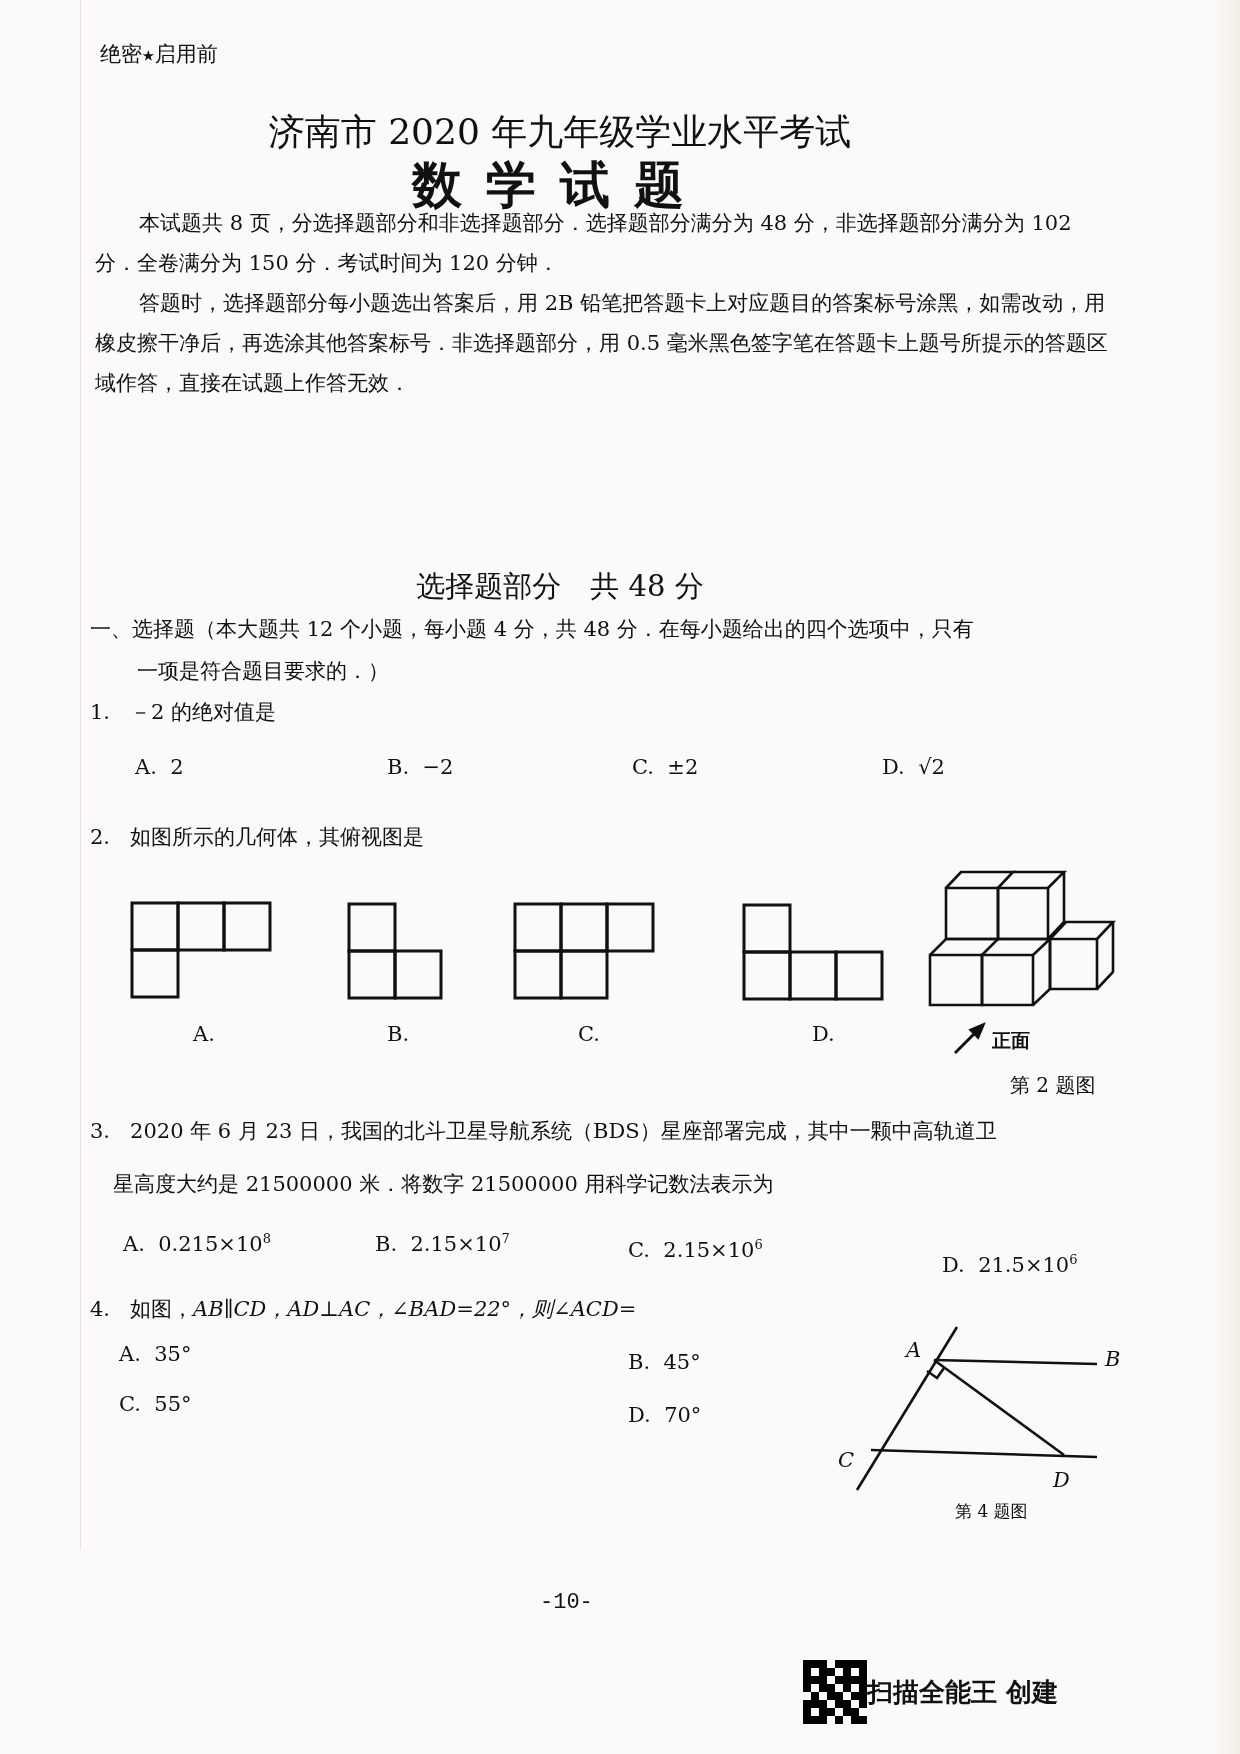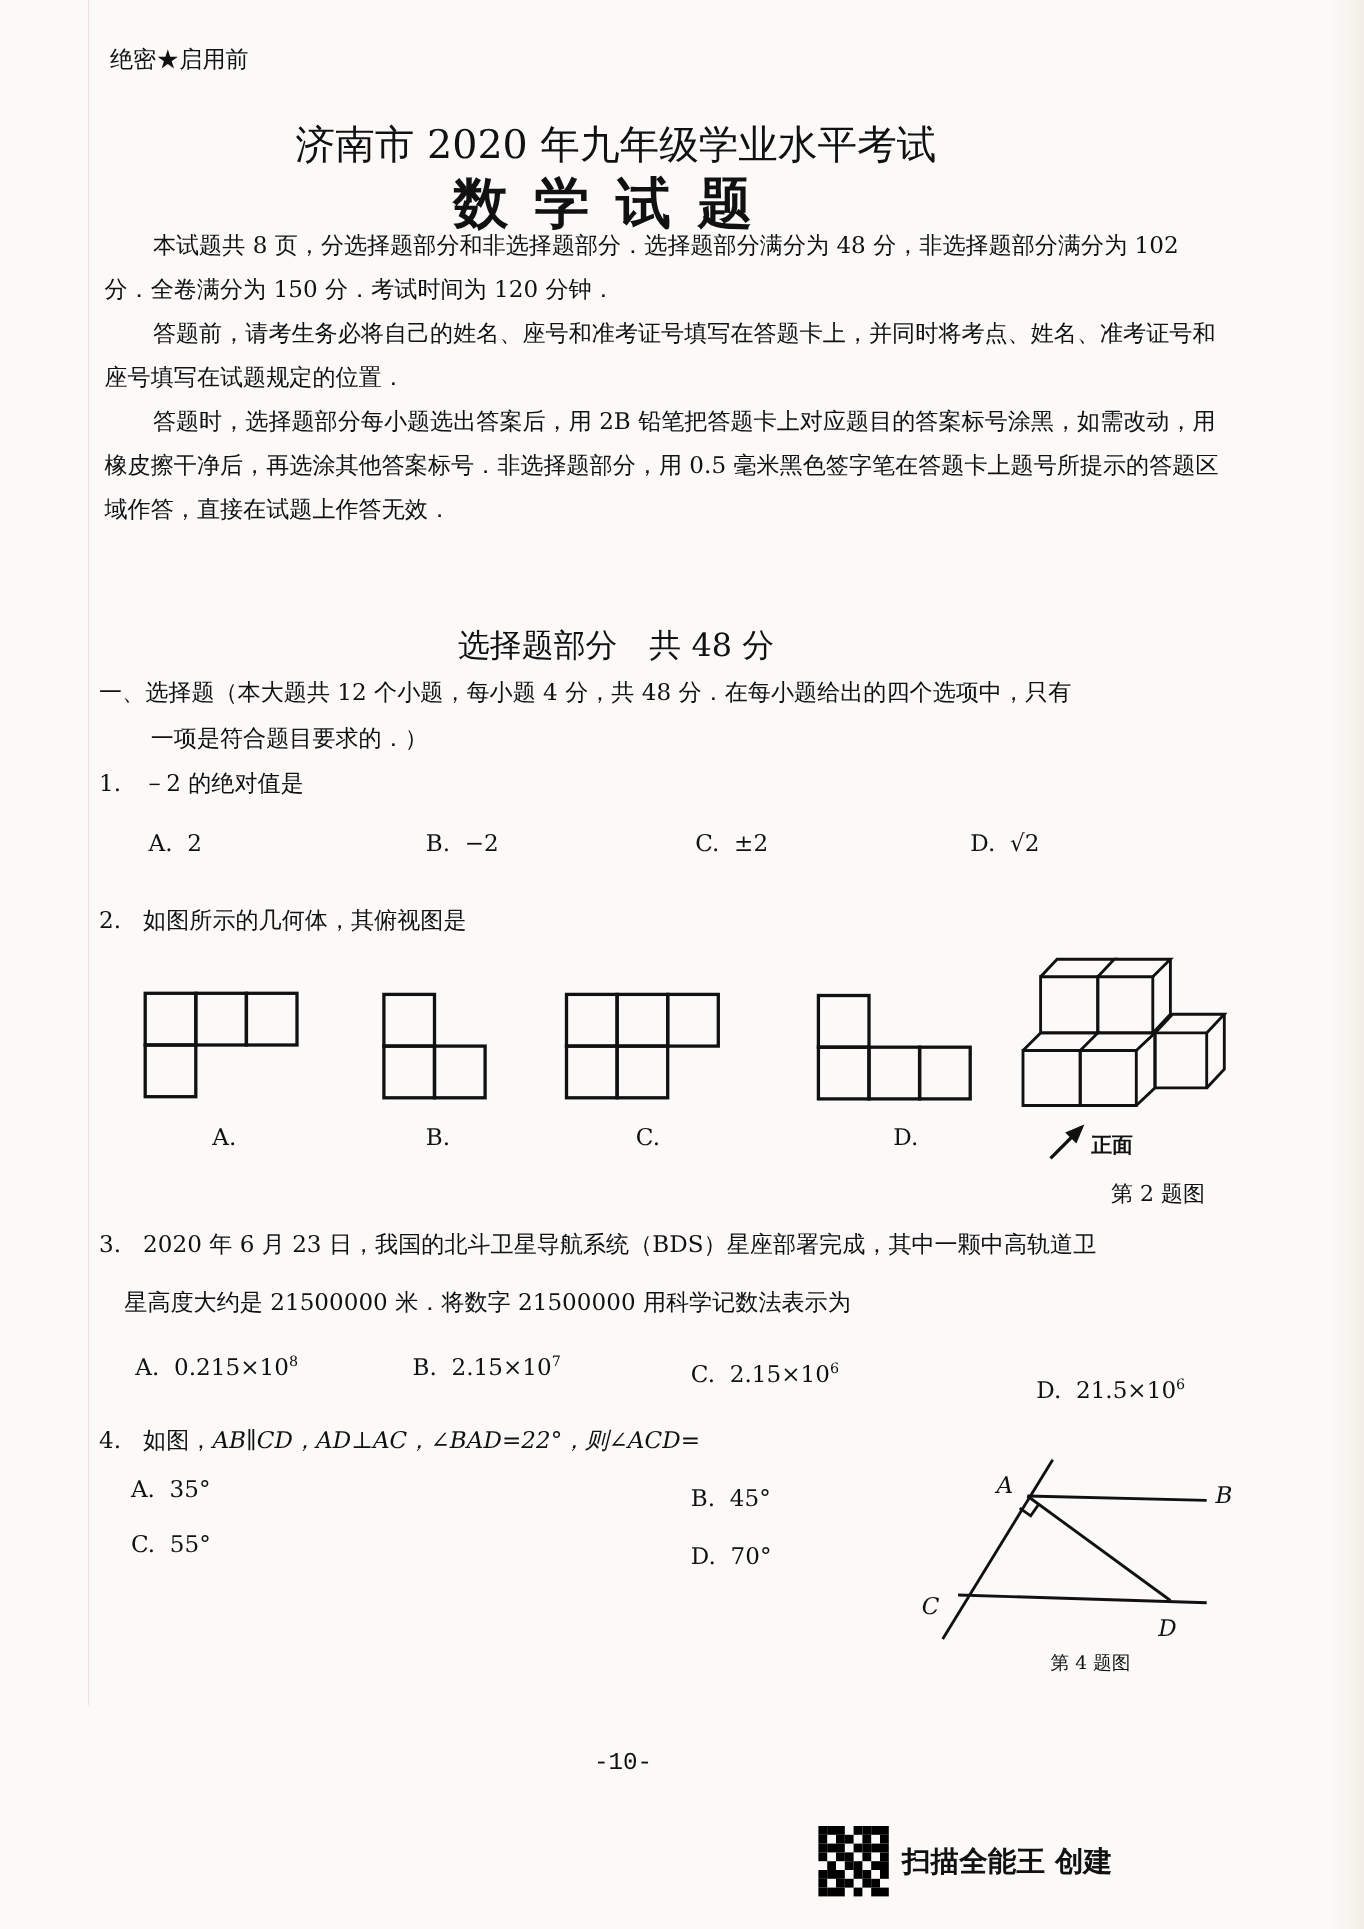--- a/index.html
+++ b/index.html
@@ -3,51 +3,50 @@
 <meta charset="utf-8">
 <style>
   html, body { margin: 0; padding: 0; }
   body {
     width: 1240px; height: 1754px; position: relative; overflow: hidden;
     background: #fbfaf9;
     font-family: "DejaVu Serif", "Liberation Serif", serif;
     color: #111;
   }
   .abs { position: absolute; }
-  .confid { left: 100px; top: 40px; font-size: 21px; font-family: Liberation Serif, serif; }
+  .confid { left: 100px; top: 40px; font-size: 21px; font-family: Liberation Mono, monospace; }
   .exam-title { left: 0; width: 1120px; text-align: center; top: 62px; font-size: 36px; letter-spacing: 0px; margin-top: 46px; }
   .subject-title { left: 0; width: 1120px; text-align: center; top: 152px; font-size: 50px; letter-spacing: 24px; font-family: "DejaVu Sans", sans-serif; font-weight: bold; }
   .para { left: 95px; width: 1020px; font-size: 21px; line-height: 40px; }
   .para p { margin: 0; text-indent: 44px; }
   .section-title { left: 0; width: 1120px; text-align: center; top: 567px; font-size: 29px; }
   .q { font-size: 21px; line-height: 38px; }
   .opt { font-size: 21px; }
   sup { font-size: 13px; }
   .fig-label { font-size: 21px; }
   .page-num { left: 540px; top: 1590px; font-size: 22px; font-family: Liberation Mono, monospace; }
-  .footer { left: 744px; top: 1660px; display: flex; align-items: center; gap: 12px; }
+  .footer { left: 803px; top: 1660px; display: flex; align-items: center; }
   .footer-text { font-family: "DejaVu Sans", sans-serif; font-weight: bold; font-size: 26px; }
   .qr { width: 64px; height: 64px; display: grid; grid-template-columns: repeat(8, 8px); grid-template-rows: repeat(8, 8px); }
   .qr span { display: block; }
   .margin-line { left: 80px; top: 0; width: 1px; height: 1550px; background: #f0dde2; }
   .right-edge { left: 1210px; top: 0; width: 30px; height: 1754px; background: linear-gradient(90deg, #fbfaf9, #f3efe6); }
 </style>
 </head>
 <body>
 
 <div class="abs margin-line"></div>
 <div class="abs right-edge"></div>
 
 <div class="abs confid">绝密★启用前</div>
 <div class="abs exam-title">济南市 2020 年九年级学业水平考试</div>
 <div class="abs subject-title">数学试题</div>
 
 <div class="abs para" style="top:203px">
   <p>本试题共 8 页，分选择题部分和非选择题部分．选择题部分满分为 48 分，非选择题部分满分为 102 分．全卷满分为 150 分．考试时间为 120 分钟．</p>
-  <p>答题前，请考生务必将自己的姓名、座号和准考证号填写在答题卡上，并同时将考点、姓名、准考证号和座号填写在试题规定的位置．</p>
   <p>答题时，选择题部分每小题选出答案后，用 2B 铅笔把答题卡上对应题目的答案标号涂黑，如需改动，用橡皮擦干净后，再选涂其他答案标号．非选择题部分，用 0.5 毫米黑色签字笔在答题卡上题号所提示的答题区域作答，直接在试题上作答无效．</p>
 </div>
 
 <div class="abs section-title">选择题部分　共 48 分</div>
 <div class="abs q" style="left:90px; top:610px;">一、选择题（本大题共 12 个小题，每小题 4 分，共 48 分．在每小题给出的四个选项中，只有</div>
 <div class="abs q" style="left:137px; top:652px;">一项是符合题目要求的．）</div>
 
 <div class="abs q" style="left:90px; top:693px;">
   <span>1.</span>&nbsp;&nbsp;
   <span>－2 的绝对值是</span>

